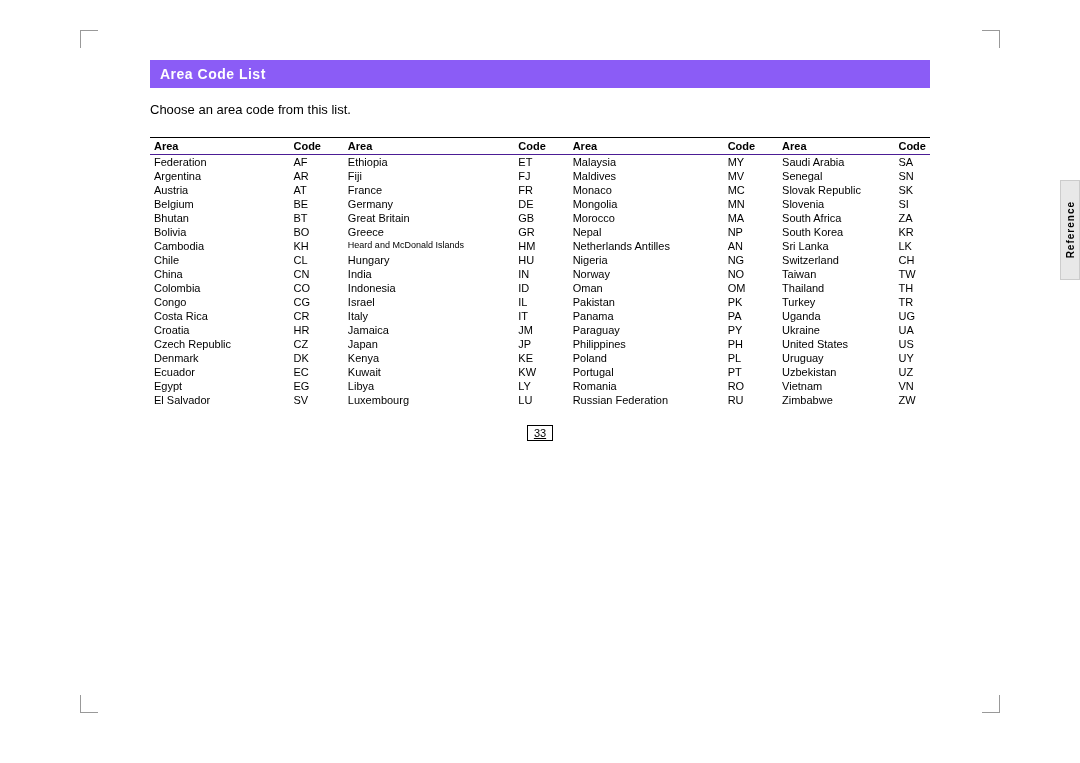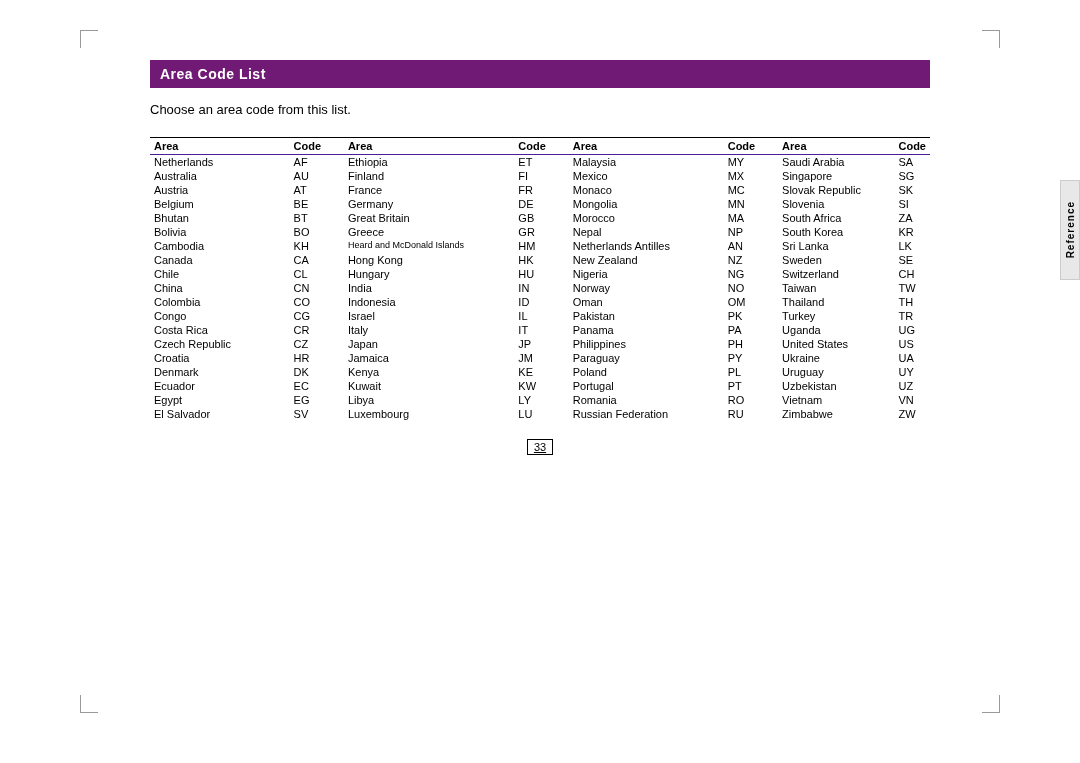--- a/index.html
+++ b/index.html
@@ -56,21 +56,21 @@
     .reference-tab span {
       writing-mode: vertical-rl;
       transform: rotate(180deg);
       font-size: 10px;
       font-weight: bold;
       letter-spacing: 1px;
     }
 
     
     .title-bar {
-      background: #701a75;
+      background: #8b5cf6;
       padding: 6px 10px;
       margin-bottom: 14px;
     }
     .title-bar h1 {
       font-size: 14px;
       font-weight: bold;
       color: #fff;
       letter-spacing: 0.5px;
     }
 
@@ -157,38 +157,38 @@
           <th class="col-area2">Area</th>
           <th class="col-code2">Code</th>
           <th class="col-area3">Area</th>
           <th class="col-code3">Code</th>
           <th class="col-area4">Area</th>
           <th class="col-code4">Code</th>
         </tr>
       </thead>
       <tbody id="table-body">
       <tr>
-            <td>Netherlands</td>
+            <td>Federation</td>
             <td>AF</td>
             <td>Ethiopia</td>
             <td>ET</td>
             <td>Malaysia</td>
             <td>MY</td>
             <td>Saudi Arabia</td>
             <td>SA</td>
           </tr>
           <tr>
-            <td>Australia</td>
-            <td>AU</td>
-            <td>Finland</td>
-            <td>FI</td>
-            <td>Mexico</td>
-            <td>MX</td>
-            <td>Singapore</td>
-            <td>SG</td>
+            <td>Argentina</td>
+            <td>AR</td>
+            <td>Fiji</td>
+            <td>FJ</td>
+            <td>Maldives</td>
+            <td>MV</td>
+            <td>Senegal</td>
+            <td>SN</td>
           </tr>
           <tr>
             <td>Austria</td>
             <td>AT</td>
             <td>France</td>
             <td>FR</td>
             <td>Monaco</td>
             <td>MC</td>
             <td>Slovak Republic</td>
             <td>SK</td>
@@ -227,30 +227,20 @@
             <td>Cambodia</td>
             <td>KH</td>
             <td style="font-size: 9px;">Heard and McDonald Islands</td>
             <td>HM</td>
             <td>Netherlands Antilles</td>
             <td>AN</td>
             <td>Sri Lanka</td>
             <td>LK</td>
           </tr>
           <tr>
-            <td>Canada</td>
-            <td>CA</td>
-            <td>Hong Kong</td>
-            <td>HK</td>
-            <td>New Zealand</td>
-            <td>NZ</td>
-            <td>Sweden</td>
-            <td>SE</td>
-          </tr>
-          <tr>
             <td>Chile</td>
             <td>CL</td>
             <td>Hungary</td>
             <td>HU</td>
             <td>Nigeria</td>
             <td>NG</td>
             <td>Switzerland</td>
             <td>CH</td>
           </tr>
           <tr>
@@ -287,40 +277,40 @@
             <td>Costa Rica</td>
             <td>CR</td>
             <td>Italy</td>
             <td>IT</td>
             <td>Panama</td>
             <td>PA</td>
             <td>Uganda</td>
             <td>UG</td>
           </tr>
           <tr>
+            <td>Croatia</td>
+            <td>HR</td>
+            <td>Jamaica</td>
+            <td>JM</td>
+            <td>Paraguay</td>
+            <td>PY</td>
+            <td>Ukraine</td>
+            <td>UA</td>
+          </tr>
+          <tr>
             <td>Czech Republic</td>
             <td>CZ</td>
             <td>Japan</td>
             <td>JP</td>
             <td>Philippines</td>
             <td>PH</td>
             <td>United States</td>
             <td>US</td>
           </tr>
           <tr>
-            <td>Croatia</td>
-            <td>HR</td>
-            <td>Jamaica</td>
-            <td>JM</td>
-            <td>Paraguay</td>
-            <td>PY</td>
-            <td>Ukraine</td>
-            <td>UA</td>
-          </tr>
-          <tr>
             <td>Denmark</td>
             <td>DK</td>
             <td>Kenya</td>
             <td>KE</td>
             <td>Poland</td>
             <td>PL</td>
             <td>Uruguay</td>
             <td>UY</td>
           </tr>
           <tr>

